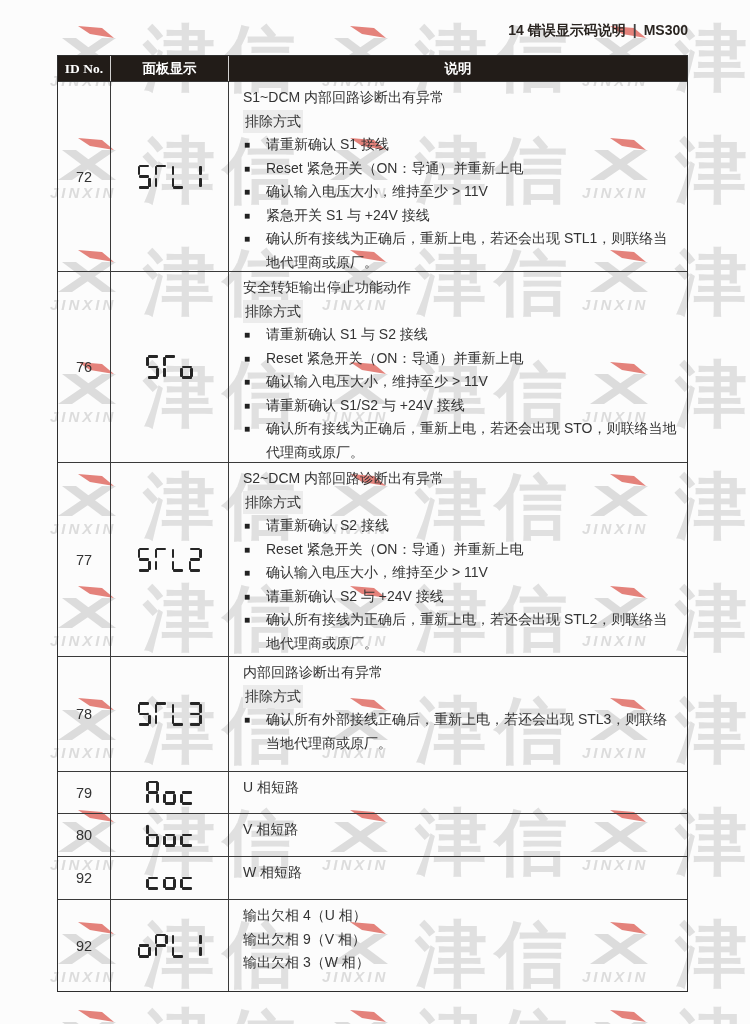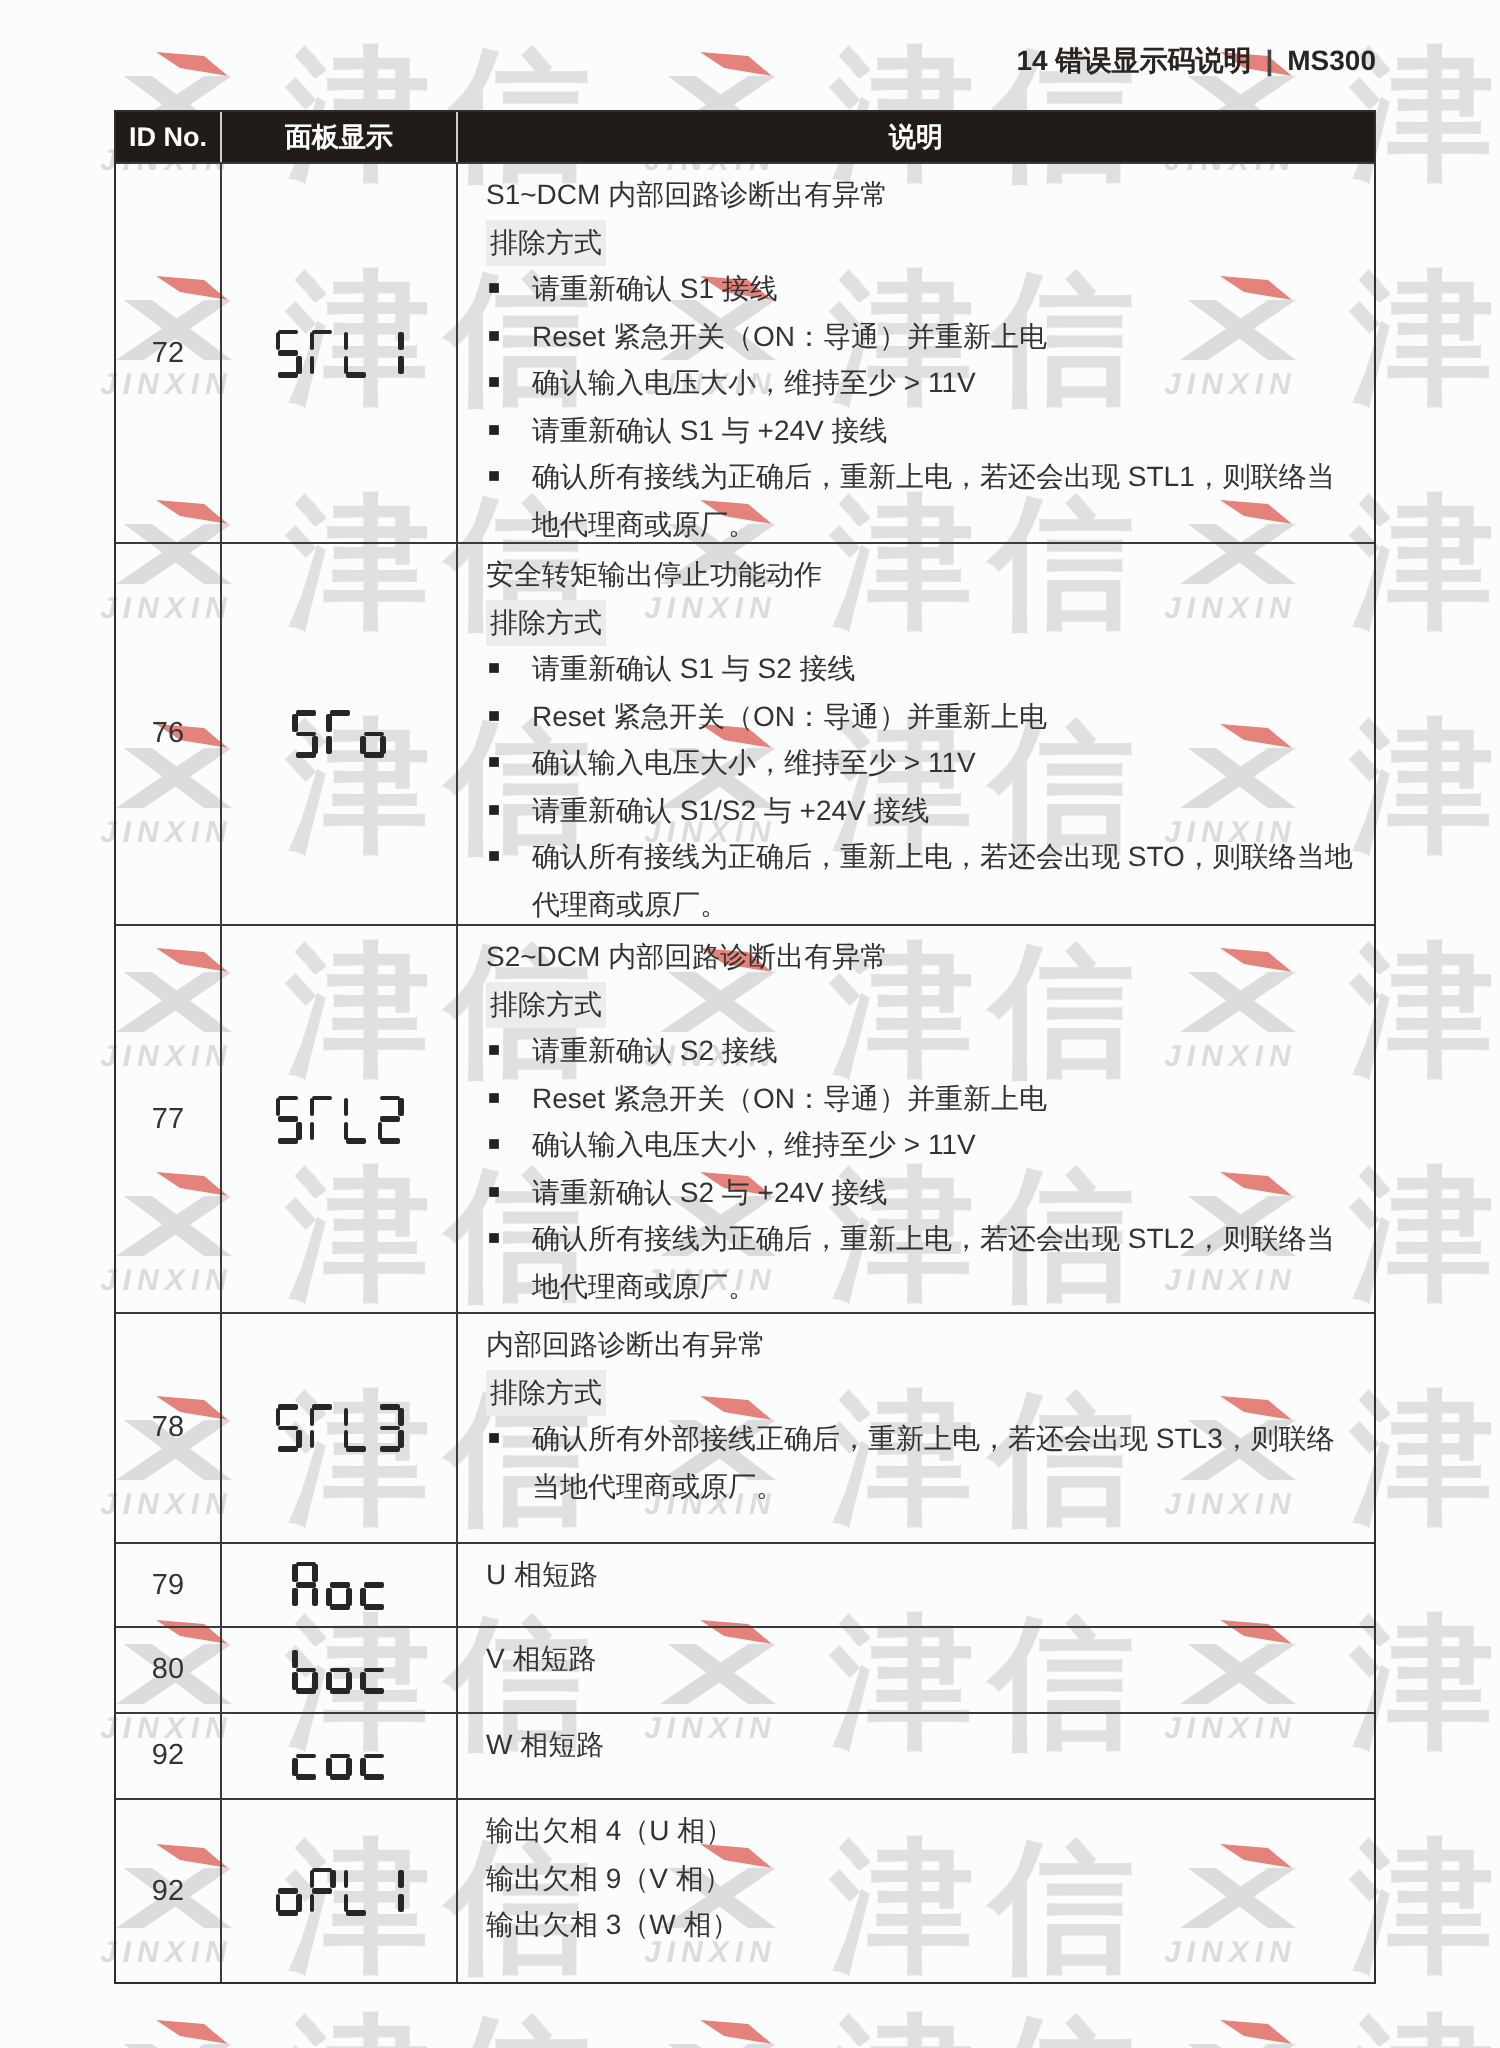--- a/index.html
+++ b/index.html
@@ -40,21 +40,21 @@
   
   .err-table {
     position:absolute; left:57px; top:55px; width:631px; z-index:1;
     border:1.5px solid #2e2e2e; background:transparent;
   }
   .thead {
     display:flex; height:25px;
     background:var(--band,#221c18); color:#fff;
     font-weight:bold; font-size:13.5px;
   }
-  .th { display:flex; align-items:center; justify-content:center; }
+  .th { display:flex; align-items:center; justify-content:center;font-family:Liberation Serif, serif; }
   .c-id    { width:53px;  flex:none; }
   .c-panel { width:118px; flex:none; }
   .c-desc  { flex:1; }
   .thead .c-id, .thead .c-panel { border-right:1px solid rgba(255,255,255,.8); }
 
   .trow { display:flex; border-top:1px solid var(--border,#3a3a3a); }
   .cell-id {
     width:53px; flex:none; display:flex; align-items:center; justify-content:center;
     font-size:14.5px; border-right:1px solid var(--border,#3a3a3a);
   }
@@ -280,21 +280,21 @@
               <div class="sg c"></div>
             </div>
           </div>
         </div>
         <div class="cell-desc">
           <div class="dline"><span>S1~DCM 内部回路诊断出有异常</span></div>
           <div class="dline"><span class="hl-text">排除方式</span></div>
           <div class="dline bullet"><span class="bullet-marker">■</span><span>请重新确认 S1 接线</span></div>
           <div class="dline bullet"><span class="bullet-marker">■</span><span>Reset 紧急开关（ON：导通）并重新上电</span></div>
           <div class="dline bullet"><span class="bullet-marker">■</span><span>确认输入电压大小，维持至少 &gt; 11V</span></div>
-          <div class="dline bullet"><span class="bullet-marker">■</span><span>请重新确认 S1 与 +24V 接线</span></div>
+          <div class="dline bullet"><span class="bullet-marker">■</span><span>紧急开关 S1 与 +24V 接线</span></div>
           <div class="dline bullet"><span class="bullet-marker">■</span><span>确认所有接线为正确后，重新上电，若还会出现 STL1，则联络当地代理商或原厂。</span></div>
         </div>
       </div>
       <div class="trow" style="height: 191px;">
         <div class="cell-id">76</div>
         <div class="cell-panel">
           <div class="sseg">
             <div class="sch">
               <div class="sg a"></div>
               <div class="sg c"></div>

